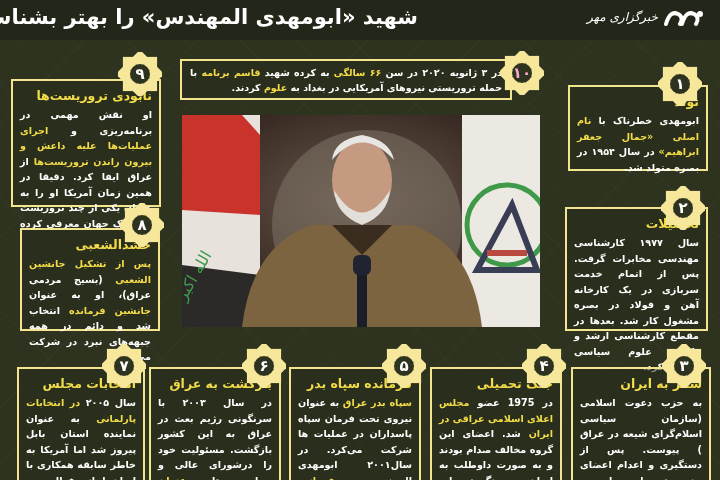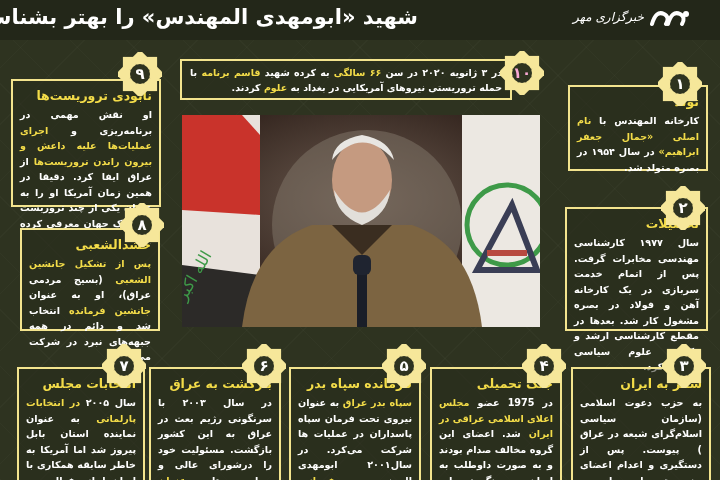--- a/index.html
+++ b/index.html
@@ -21,21 +21,21 @@
   .header {
     position: absolute; left: 0; top: 0; width: 720px; height: 40px;
     background: #232719;
   }
   .header-title {
     position: absolute; left: 28px; top: 2px; width: 390px;
     font-size: 21px; font-weight: bold; color: #ffffff;
     text-align: center; line-height: 30px; white-space: nowrap;
   }
   .logo {
-    position: absolute; right: 30px; top: 4px; height: 26px;
+    position: absolute; right: 16px; top: 4px; height: 26px;
     display: flex; align-items: center; gap: 6px; direction: ltr;
   }
   .logo-text { font-size: 12px; font-style: italic; color: #fff; direction: rtl; }
   .logo-mark { width: 40px; height: 22px; }
 
   .box {
     position: absolute;
     border: 2px solid #f3e48e;
     background: rgba(40,44,27,0.55);
     padding: 6px 7px 4px 7px;
@@ -135,21 +135,21 @@
       <path d="M150 45 Q180 10 212 45 Q208 25 180 20 Q152 25 150 45 Z" fill="#e8e6e2"></path>
       <path d="M152 75 Q180 120 208 75 Q206 100 180 110 Q154 100 152 75 Z" fill="#e2dfda"></path>
       <rect x="175" y="150" width="10" height="62" fill="#1a1e28"></rect>
       <rect x="171" y="140" width="18" height="20" rx="6" fill="#1f2430"></rect>
     </g>
   </svg>
 </div>
 
 <div class="box" style="left:568px;top:85px;width:140px;height:86px;">
   <div class="title">تولد</div>
-  <div class="body"><span>کارخانه المهندس با </span><span class="hl">نام اصلی «جمال جعفر ابراهیم»</span><span> در سال ۱۹۵۴ در بصره متولد شد.</span></div>
+  <div class="body"><span>ابومهدی خطرناک با </span><span class="hl">نام اصلی «جمال جعفر ابراهیم»</span><span> در سال ۱۹۵۴ در بصره متولد شد.</span></div>
 </div>
 <div class="badge" style="left:658px;top:62px;">
   <svg viewBox="0 0 44 44">
       <rect x="15.5" y="0.5" width="13" height="13" fill="#f6e79a" transform="rotate(45 22 7)"></rect>
       <rect x="26.106601717798213" y="4.893398282201787" width="13" height="13" fill="#f6e79a" transform="rotate(0 32.60660171779821 11.393398282201787)"></rect>
       <rect x="30.5" y="15.5" width="13" height="13" fill="#f6e79a" transform="rotate(45 37 22)"></rect>
       <rect x="26.106601717798213" y="26.106601717798213" width="13" height="13" fill="#f6e79a" transform="rotate(0 32.60660171779821 32.60660171779821)"></rect>
       <rect x="15.500000000000004" y="30.5" width="13" height="13" fill="#f6e79a" transform="rotate(45 22.000000000000004 37)"></rect>
       <rect x="4.8933982822017885" y="26.106601717798213" width="13" height="13" fill="#f6e79a" transform="rotate(0 11.393398282201789 32.60660171779821)"></rect>
       <rect x="0.5" y="15.500000000000004" width="13" height="13" fill="#f6e79a" transform="rotate(45 7 22.000000000000004)"></rect>

